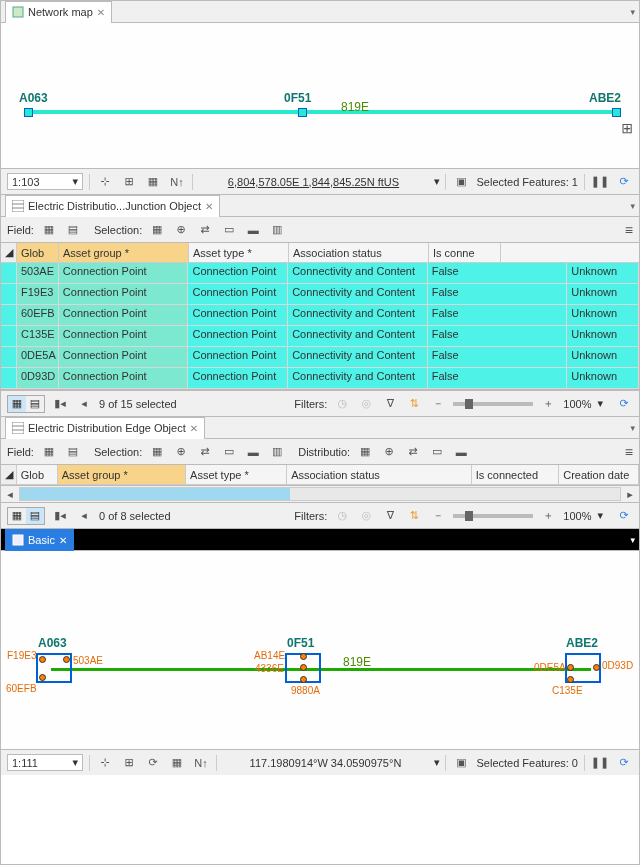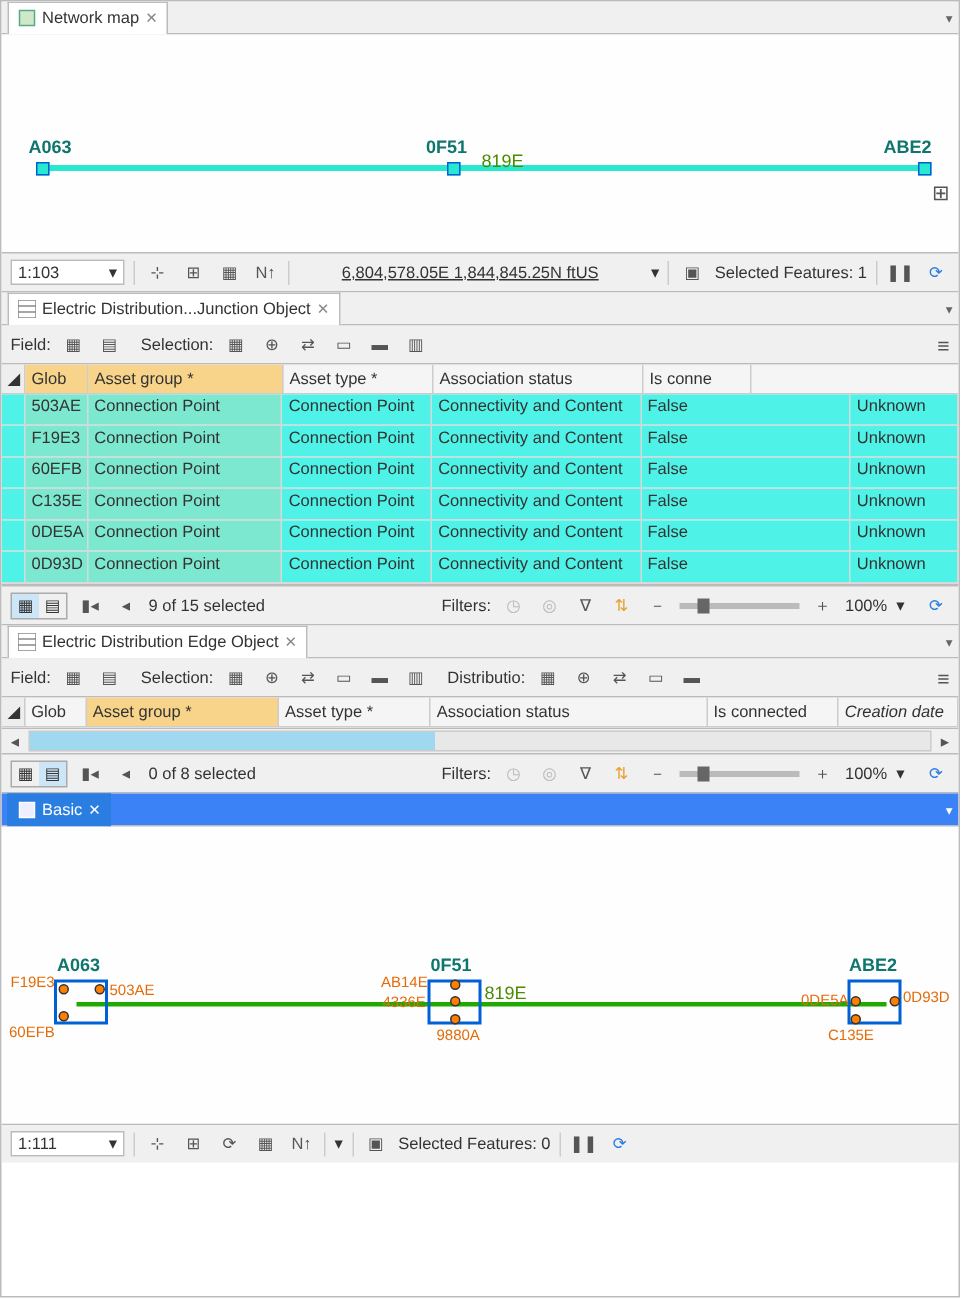--- a/index.html
+++ b/index.html
@@ -9,21 +9,21 @@
   .tab { display: flex; align-items: center; gap: 4px; background: #fff; border: 1px solid #bbb; border-bottom: none; padding: 2px 6px; height: 22px; font-size: 11px; }
   .tab .close { font-size: 10px; color: #888; cursor: pointer; }
   .tab-icon { width: 12px; height: 12px; display: inline-block; }
   .dropdown-arrow { margin-left: auto; margin-right: 4px; color: #666; font-size: 9px; }
   .map-canvas { background: #fefefe; height: 145px; position: relative; }
   .map-canvas2 { background: #fefefe; height: 198px; position: relative; }
   .node-box { position: absolute; border: 2px solid #0060d6; width: 36px; height: 30px; }
   .node-label { position: absolute; color: #0f766e; font-weight: bold; font-size: 12px; }
   .dot { position: absolute; width: 7px; height: 7px; background: #ff7f00; border: 1px solid #333; border-radius: 50%; }
   .dot-label { position: absolute; color: #e36c0a; font-size: 10px; }
-  .edge-label { position: absolute; color: #4b8b00; font-size: 12px; }
+  .edge-label { position: absolute; color: #4b8b00; font-size: 12px; margin-left: 20px; }
   .link-cyan { position: absolute; height: 4px; background: #29e8d0; }
   .link-green { position: absolute; height: 3px; background: #1eaa00; }
   .sq { position: absolute; width: 9px; height: 9px; background: #29e8d0; border: 1px solid #0060d6; }
   .map-right-icon { position: absolute; right: 6px; bottom: 32px; font-size: 14px; color: #555; }
   .statusbar { display: flex; align-items: center; background: #f0f0f0; border-top: 1px solid #bbb; height: 26px; padding: 0 6px; gap: 6px; font-size: 11px; }
   .statusbar .sep { width: 1px; height: 16px; background: #ccc; }
   .scale-select { border: 1px solid #bbb; background: #fff; padding: 1px 4px; width: 76px; display: flex; justify-content: space-between; align-items: center; }
   .icon-btn { width: 18px; height: 18px; display: inline-flex; align-items: center; justify-content: center; color: #555; }
   .toolbar { display: flex; align-items: center; background: #f0f0f0; border-bottom: 1px solid #bbb; height: 26px; padding: 0 6px; gap: 6px; }
   .menu-icon { margin-left: auto; font-size: 14px; font-weight: bold; color: #555; }
@@ -46,21 +46,21 @@
   .w-group { width: 130px; }
   .w-type { width: 100px; }
   .w-assoc { width: 140px; }
   .w-sub { width: 140px; }
   .w-conn { width: 72px; }
   .w2-glob { width: 42px; }
   .w2-group { width: 132px; }
   .w2-type { width: 104px; }
   .w2-assoc { width: 190px; }
   .w2-conn { width: 90px; }
-  .w2-date { width: 82px; font-style: italic; }
+  .w2-date { width: 82px; }
   .addrow { color: #888; font-style: normal; }
   .hscroll { height: 16px; background: #f0f0f0; display: flex; align-items: center; }
   .hscroll .track { flex: 1; height: 14px; background: #e8e8e8; border: 1px solid #ccc; position: relative; }
   .hscroll .thumb { position: absolute; height: 100%; background: #a0d8f0; }
   .footerbar { display: flex; align-items: center; background: #f0f0f0; border-top: 1px solid #bbb; height: 26px; padding: 0 6px; gap: 6px; font-size: 11px; }
   .view-toggle { display: flex; border: 1px solid #aaa; }
   .view-toggle span { width: 18px; height: 16px; display: inline-flex; align-items: center; justify-content: center; }
   .view-toggle .active { background: #cde6f7; }
   .slider { width: 80px; height: 4px; background: #bbb; display: inline-block; position: relative; }
   .slider .knob { width: 8px; height: 10px; background: #666; position: absolute; top: -3px; left: 12px; }
@@ -119,21 +119,21 @@
 <div class="pane">
   <div class="tabbar">
     <div class="tab">
       <span class="tab-icon">
         <svg width="12" height="12">
             <rect x="0" y="0" width="12" height="12" fill="#fff" stroke="#888"></rect>
             <line x1="0" y1="4" x2="12" y2="4" stroke="#888"></line>
             <line x1="0" y1="8" x2="12" y2="8" stroke="#888"></line>
           </svg>
       </span>
-      <span>Electric Distribution...Junction Object</span>
+      <span>Electric Distributio...Junction Object</span>
       <span class="close">✕</span>
     </div>
     <span class="dropdown-arrow">▾</span>
   </div>
   <div class="toolbar">
     <span class="tlabel">Field:</span>
     <span class="icon-btn">▦</span>
     <span class="icon-btn">▤</span>
     <span class="sep"></span>
     <span class="tlabel">Selection:</span>
@@ -311,21 +311,21 @@
       </span>
     <span class="icon-btn">＋</span>
     <span>100%</span>
     <span>▾</span>
     <span class="sep"></span>
     <span class="icon-btn" style="color:#2a7de1;">⟳</span>
   </div>
 </div>
 
 <div class="pane" style="border-bottom:none;">
-  <div class="tabbar" style="background:#3b82f6;">
+  <div class="tabbar" style="background:#000000;">
     <div class="tab" style="background:#2a7de1; border-color:#2a7de1; color:#fff;">
       <span class="tab-icon">
         <svg width="12" height="12">
             <rect x="1" y="1" width="10" height="10" fill="#eef" stroke="#fff"></rect>
           </svg>
       </span>
       <span>Basic</span>
       <span class="close" style="color:#fff;">✕</span>
     </div>
     <span class="dropdown-arrow" style="color:#fff;">▾</span>
@@ -367,20 +367,21 @@
       <span>1:111</span>
         <span>▾</span>
     </div>
     <span class="sep"></span>
     <span class="icon-btn">⊹</span>
     <span class="icon-btn">⊞</span>
     <span class="icon-btn">⟳</span>
     <span class="icon-btn">▦</span>
     <span class="icon-btn">N↑</span>
     <span class="sep"></span>
+    <span style="flex:1; text-align:center;">117.1980914°W 34.0590975°N</span>
     <span>▾</span>
     <span class="sep"></span>
     <span class="icon-btn">▣</span>
     <span>Selected Features: 0</span>
     <span class="sep"></span>
     <span class="icon-btn">❚❚</span>
     <span class="icon-btn" style="color:#2a7de1;">⟳</span>
   </div>
 </div>
 

